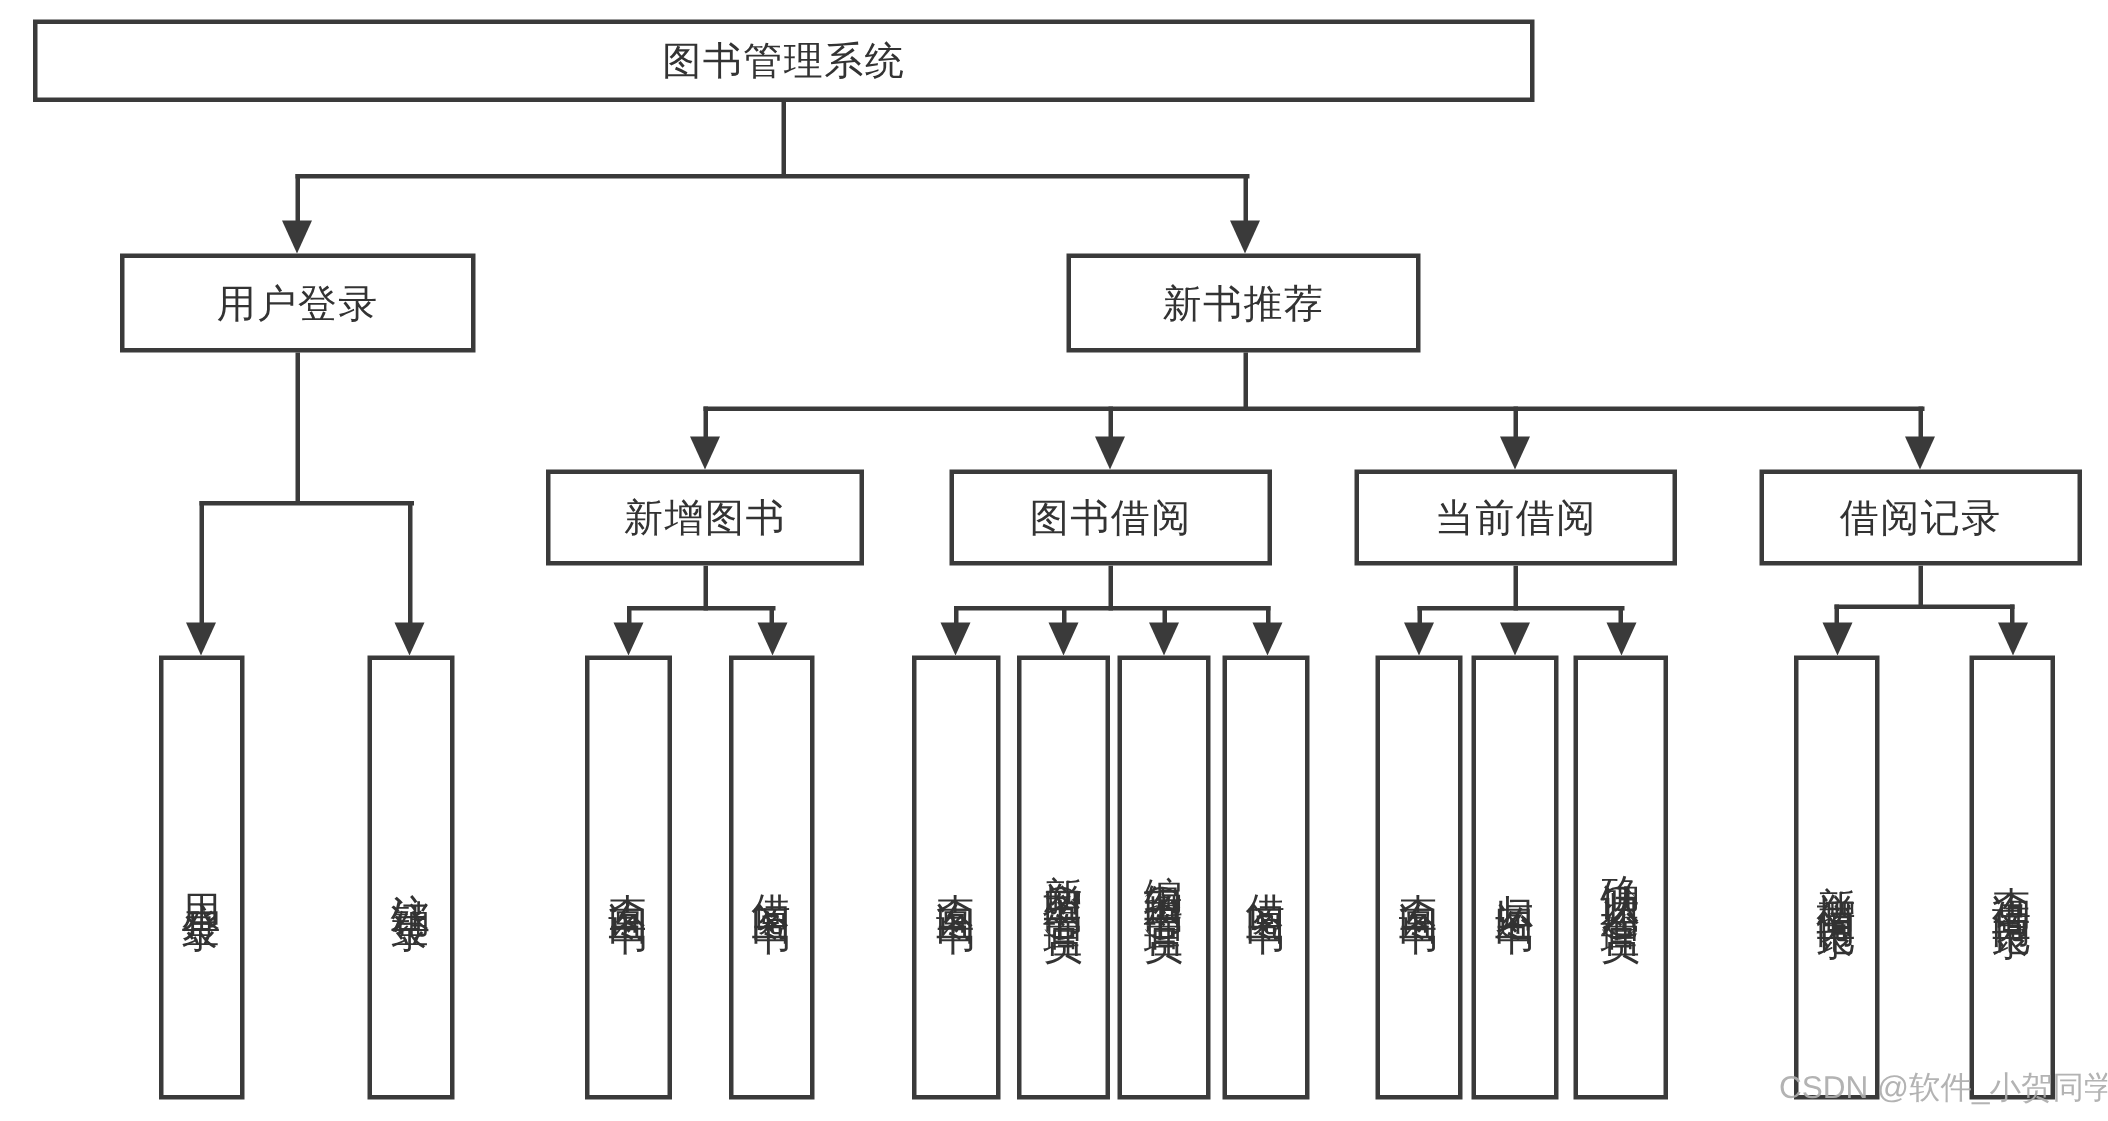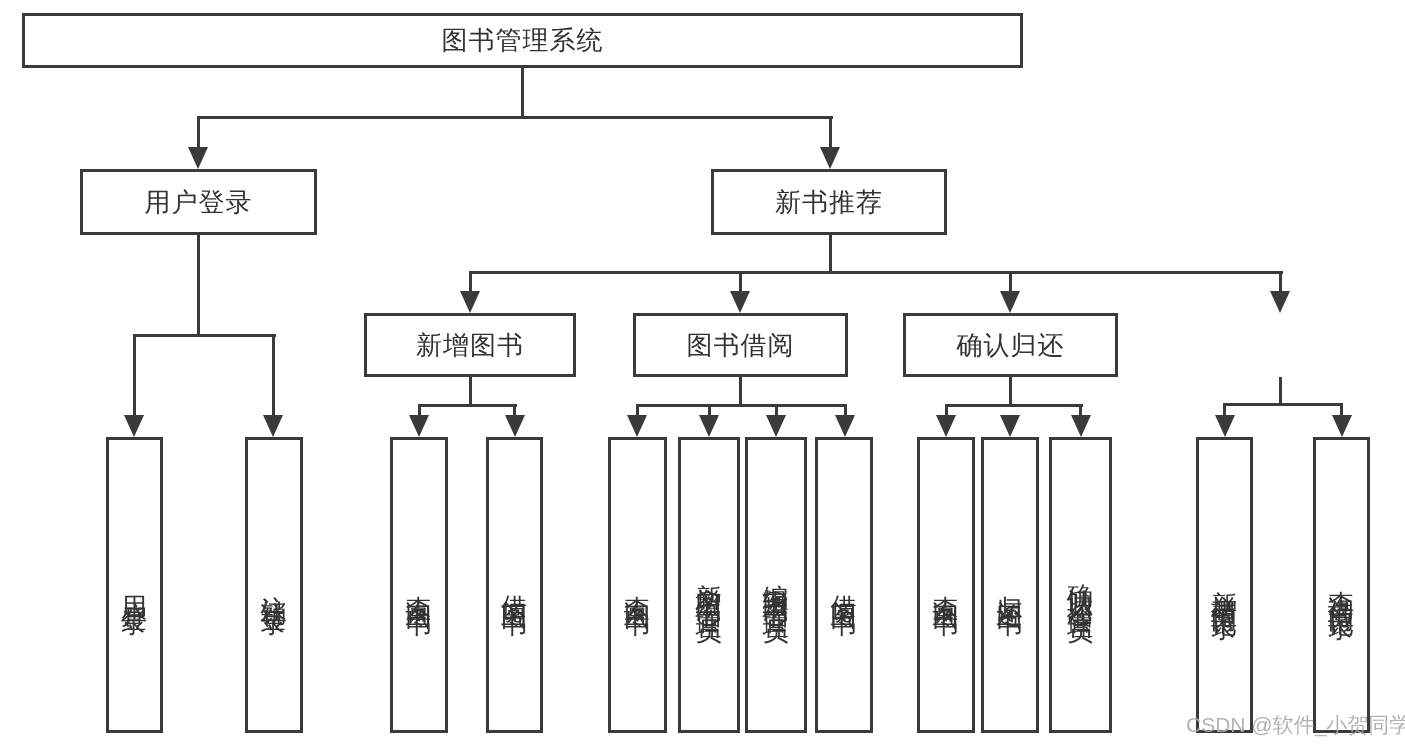--- a/index.html
+++ b/index.html
@@ -93,21 +93,22 @@
   <div class="ah" style="left:1214.5px;top:415px;"></div>
   <div class="ah" style="left:1331.5px;top:415px;"></div>
 
   <div class="box h" style="left:22px;top:13px;width:1001px;height:55px;">图书管理系统</div>
 
   <div class="box h" style="left:80px;top:169px;width:237px;height:66px;">用户登录</div>
   <div class="box h" style="left:711px;top:169px;width:236px;height:66px;">新书推荐</div>
 
   <div class="box h" style="left:364px;top:313px;width:212px;height:64px;">新增图书</div>
   <div class="box h" style="left:633px;top:313px;width:215px;height:64px;">图书借阅</div>
-  <div class="box h" style="left:903px;top:313px;width:215px;height:64px;">确认归还</div>
+  <div class="box h" style="left:903px;top:313px;width:215px;height:64px;">当前借阅</div>
+  <div class="box h" style="left:1173px;top:313px;width:215px;height:64px;">借阅记录</div>
 
   <div class="box v" style="left:106px;top:437px;width:57px;height:296px;">用户登录</div>
   <div class="box v" style="left:245px;top:437px;width:58px;height:296px;">注销登录</div>
 
   <div class="box v" style="left:390px;top:437px;width:58px;height:296px;">查询图书</div>
   <div class="box v" style="left:486px;top:437px;width:57px;height:296px;">借阅图书</div>
 
   <div class="box v" style="left:608px;top:437px;width:59px;height:296px;">查询图书</div>
   <div class="box v" style="left:678px;top:437px;width:62px;height:296px;">新增图书（管理员）</div>
   <div class="box v" style="left:745px;top:437px;width:62px;height:296px;">编辑图书（管理员）</div>

